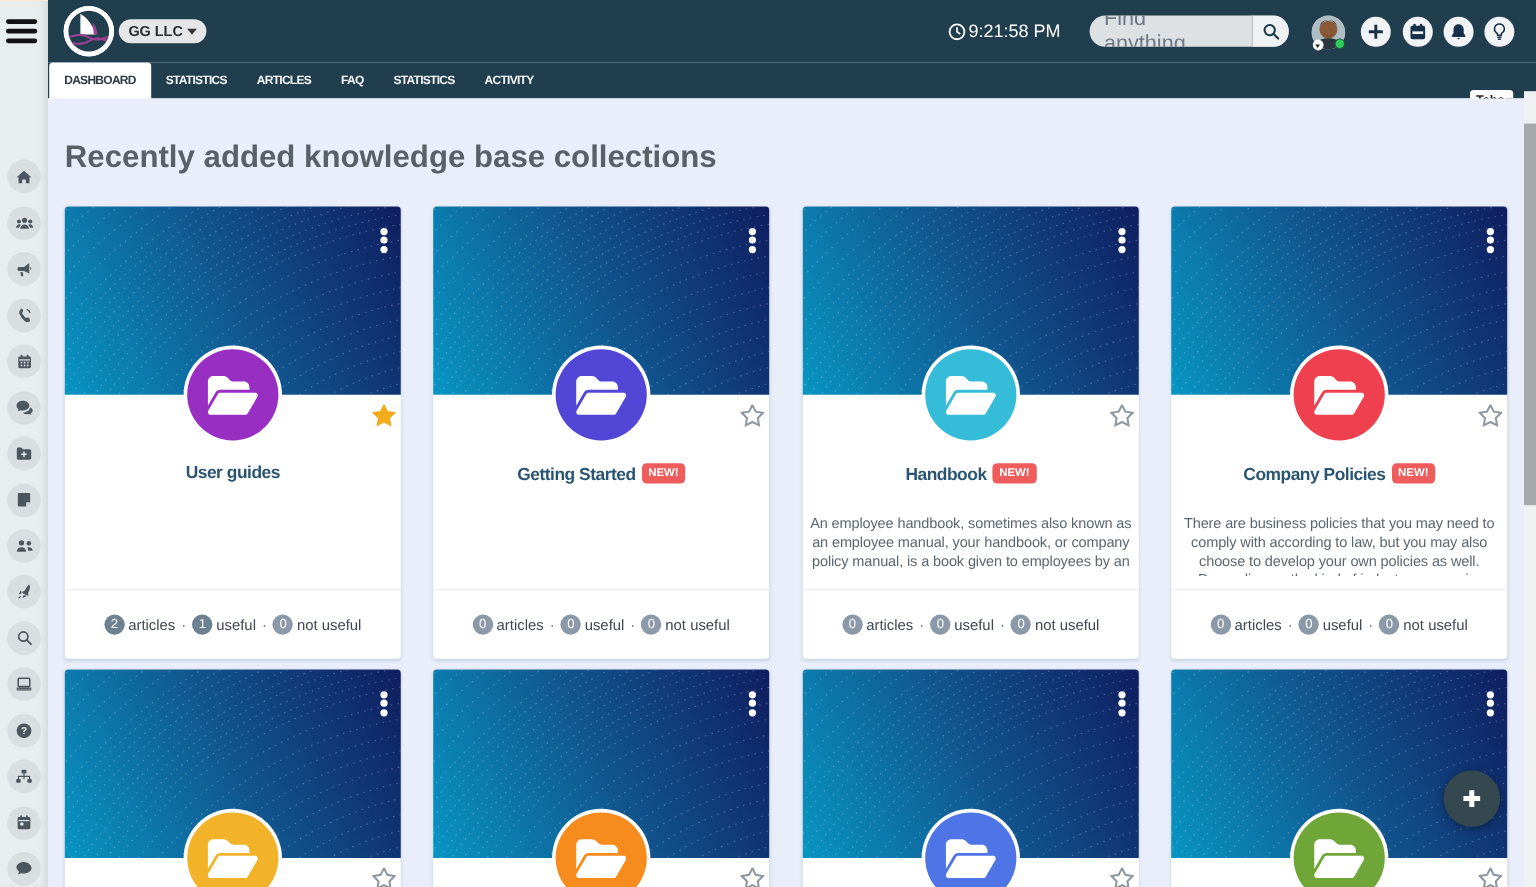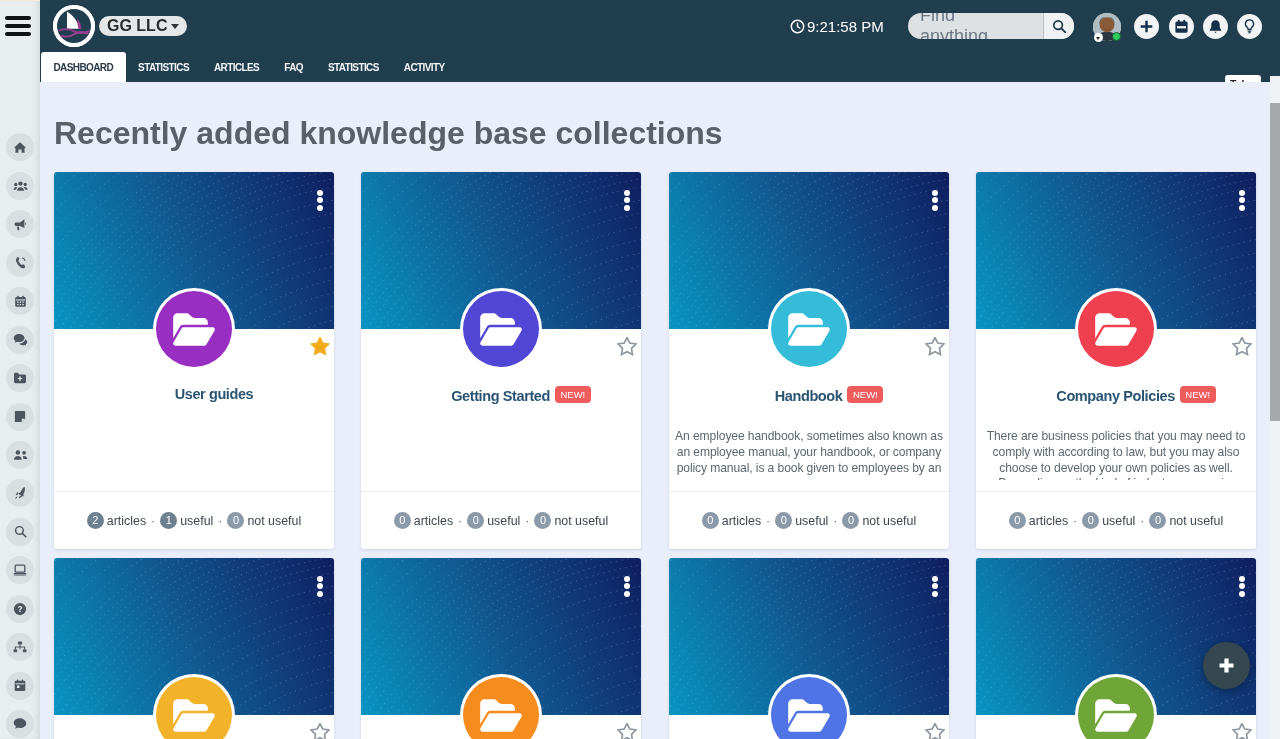--- a/index.html
+++ b/index.html
@@ -9,21 +9,21 @@
 
 #sidebar { left:0; top:0; width:40px; height:739px; background:#e8eeed; box-shadow:inset -5px 0 6px -3px rgba(90,110,120,0.18); }
 #burger { left:5px; top:16px; width:26px; height:22px; }
 #burger div { height:3.8px; background:#111; border-radius:2px; margin-bottom:4.4px; }
 .sbtn { position:absolute; left:6px; width:28px; height:28px; border-radius:50%; background:#d9dfe1; display:flex; align-items:center; justify-content:center; }
 .sbtn svg { display:block; }
 
 
 #header { left:40px; top:0; width:1240px; height:52px; background:#213e4e; }
 #logo { left:13px; top:5px; width:42px; height:42px; background:#fff; border-radius:50%; }
-#orgpill { left:59px; top:16px; height:20px; background:#e4e6e7; border-radius:10px; padding:0 8px; display:flex; align-items:center; font-size:16px; font-weight:bold; color:#2b2b2b; }
+#orgpill { left:59px; top:16px; height:20px; background:#e4e6e7; border-radius:10px; padding:0 8px; display:flex; align-items:center; font-size:12px; font-weight:bold; color:#2b2b2b; }
 #orgpill .caret { margin-left:4px; }
 #clock { left:750px; top:0; height:52px; display:flex; align-items:center; color:#fff; font-size:15px; }
 #searchpill { left:868px; top:13px; width:166px; height:26px; background:#dde1e4; border-radius:13px; display:flex; align-items:center; overflow:hidden; }
 #searchpill .ph { flex:1; padding-left:12px; font-size:18px; color:#6c7885; }
 #searchpill .sbx { width:31px; height:26px; background:#f0f1f2; border-left:1px solid #b8bdc2; display:flex; align-items:center; justify-content:center; }
 .hbtn { position:absolute; top:14px; width:25px; height:25px; border-radius:50%; background:#f1f3f5; display:flex; align-items:center; justify-content:center; }
 #avatar { left:1053px; top:13px; width:28px; height:28px; border-radius:50%; overflow:hidden; background:#c7ccd1; }
 #avdot { left:1072px; top:31.5px; width:9px; height:9px; border-radius:50%; background:#2ecc5e; border:1px solid #1d5c36; }
 #avcaret { left:1054px; top:33px; width:9px; height:9px; border-radius:50%; background:#fff; }
 #avcaret:after { content:""; position:absolute; left:2px; top:3.5px; border-left:2.5px solid transparent; border-right:2.5px solid transparent; border-top:3px solid #222; }
@@ -33,32 +33,32 @@
 #tabs { position:absolute; left:1px; top:0; height:30px; display:flex; }
 .tab { height:30px; padding:0 12.5px; display:flex; align-items:center; font-size:10px; font-weight:bold; color:#f2f6f8; letter-spacing:-0.6px; }
 .tab.active { background:#fff; color:#2b3a47; border-radius:3px 3px 0 0; height:31px; }
 #tabsbtn { left:1185px; top:4px; width:36px; height:17px; background:#fff; border-radius:3px; padding:0 0 0 5px; display:flex; align-items:center; font-size:9.5px; font-weight:bold; color:#222;margin-top:19px; }
 #tabsbtn .caret { margin-left:1px; border-left-width:3px; border-right-width:3px; border-top-width:4px; }
 #tabsbtn { font-size:10.5px; }
 .caret { width:0; height:0; border-left:4px solid transparent; border-right:4px solid transparent; border-top:5px solid #333; }
 
 
 #content { left:40px; top:82px; width:1240px; height:657px; background:#e9eefa; }
-h1 { position:absolute; left:14px; top:33px; letter-spacing:-0.35px; font-size:32px; font-weight:bold; color:#5a6067; letter-spacing:0; }
+h1 { position:absolute; left:14px; top:33px; letter-spacing:-0.35px; font-size:26px; font-weight:bold; color:#5a6067; letter-spacing:0; }
 
 
 .card { position:absolute; width:280px; height:377px; background:#fff; border-radius:3px; box-shadow:0 1px 3px rgba(40,60,90,0.15); }
 .banner { position:absolute; left:0; top:0; width:280px; height:157px; border-radius:3px 3px 0 0; background:linear-gradient(65deg,#0895c2 0%,#11568f 50%,#0f1e60 100%); overflow:hidden; }
 .dots { position:absolute; right:11px; top:17.5px; width:6px; }
 .dots div { width:6px; height:6px; border-radius:50%; background:#fff; margin-bottom:1.5px; }
 .fwrap { position:absolute; left:99px; top:116px; width:82px; height:82px; border-radius:50%; background:#fff; display:flex; align-items:center; justify-content:center; }
 .finner { width:76px; height:76px; border-radius:50%; display:flex; align-items:center; justify-content:center; }
 .star { position:absolute; right:4.5px; top:165px; }
-.title { position:absolute; left:0; top:214px; width:280px; text-align:center; font-size:14.5px; font-weight:bold; color:#2a5572; letter-spacing:-0.4px;margin-left:20px; }
-.newb { display:inline-block; background:#ee5c5c; color:#fff; font-size:9.5px; font-weight:normal; border-radius:4px; padding:0 5.5px; height:17px; line-height:17px; vertical-align:3px; margin-left:5px; letter-spacing:0; }
+.title { position:absolute; left:0; top:214px; width:280px; text-align:center; font-size:14.5px; font-weight:bold; color:#2a5572; letter-spacing:-0.4px; }
+.newb { display:inline-block; background:#ee5c5c; color:#fff; font-size:9.5px; font-weight:bold; border-radius:4px; padding:0 5.5px; height:17px; line-height:17px; vertical-align:3px; margin-left:5px; letter-spacing:0; }
 .desc { position:absolute; left:2px; top:257px; width:276px; max-height:51px; overflow:hidden; text-align:center; font-size:12.1px; line-height:15.8px; color:#5b6770; letter-spacing:-0.1px; }
 .cfoot { position:absolute; left:0; bottom:0; width:280px; height:58px; border-top:1px solid #ebebeb; display:flex; align-items:center; justify-content:center; font-size:12.4px; color:#3e4852; }
 .cb { display:inline-block; min-width:17px; height:17px; border-radius:9px; color:#fff; font-size:11px; line-height:17px; text-align:center; margin-right:3px; }
 .cb.d { background:#6e8191; }
 .cb.l { background:#8b99a8; }
 .dot { margin:0 5px; color:#5b6770; }
 
 
 #fab { left:1162.5px; top:559.5px; width:47px; height:47px; border-radius:50%; background:#36484f; box-shadow:0 2px 8px rgba(0,0,0,0.35); display:flex; align-items:center; justify-content:center; }
 

